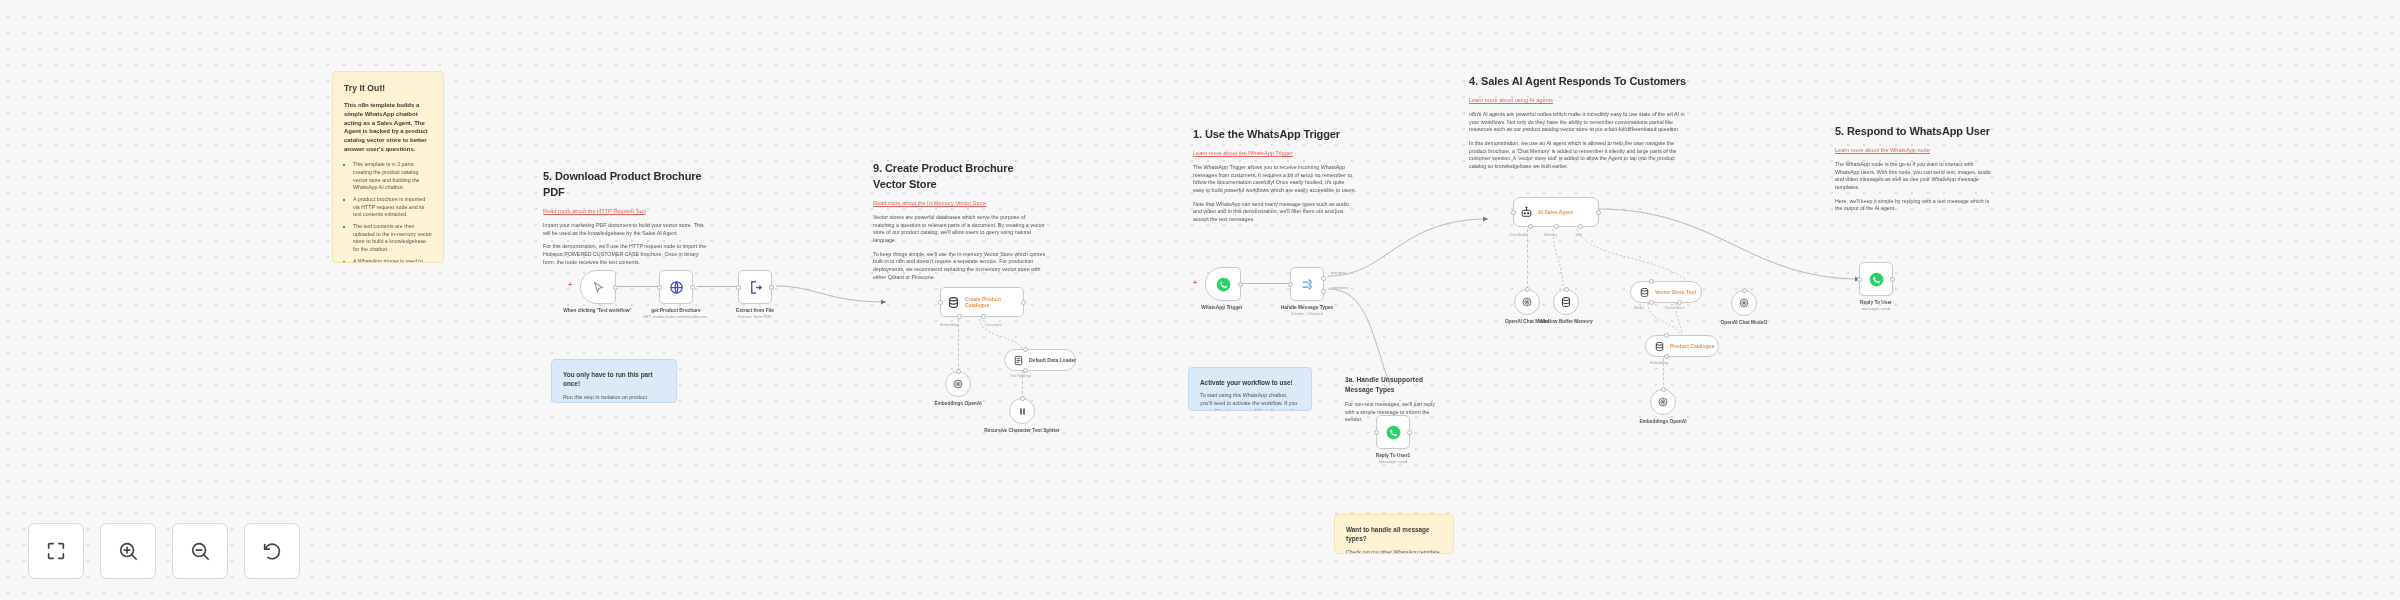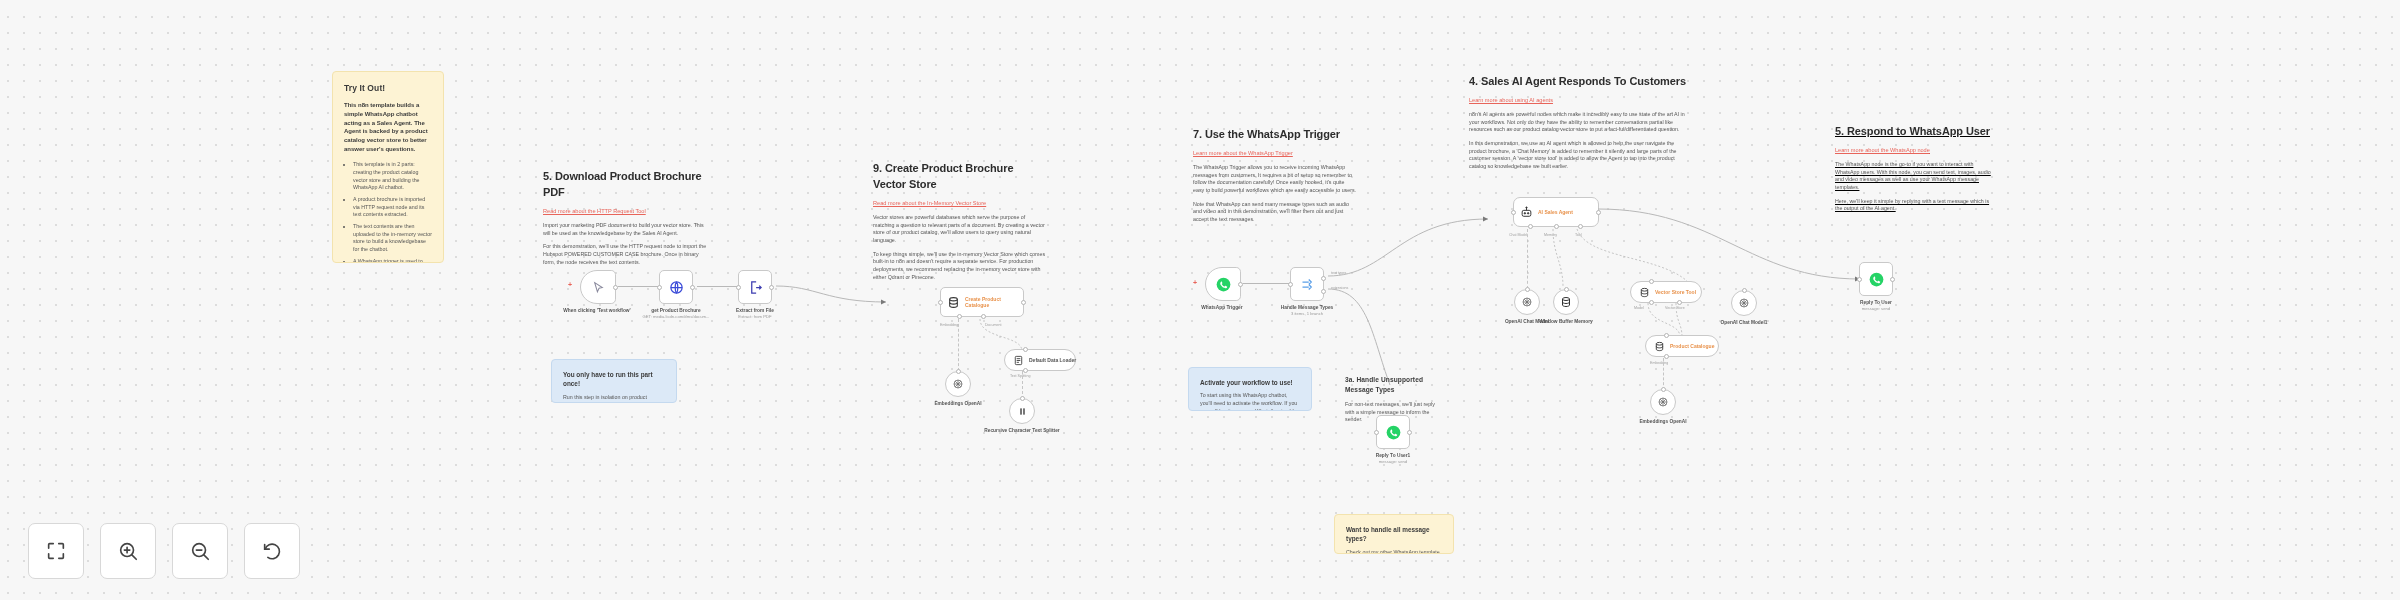--- a/index.html
+++ b/index.html
@@ -253,21 +253,21 @@
       <svg width="11" height="11" viewBox="0 0 24 24" fill="#555">
           <rect x="7" y="5" width="3.5" height="14" rx="1"></rect>
           <rect x="13.5" y="5" width="3.5" height="14" rx="1"></rect>
         </svg>
     </span>
     <div class="port" style="left:10px; top:-3px;"></div>
   </div>
   <div class="nlabel" style="left:977px; top:419px;">Recursive Character Text Splitter</div>
 
   <div class="sticky plain" style="left:1182px; top:108px; width:186px;">
-    <h2>7. Use the WhatsApp Trigger</h2>
+    <h2>1. Use the WhatsApp Trigger</h2>
     <span class="sub">Learn more about the WhatsApp Trigger</span>
     <p>The WhatsApp Trigger allows you to receive incoming WhatsApp messages from customers. It requires a bit of setup so remember to follow the documentation carefully! Once easily hooked, it's quite easy to build powerful workflows which are easily accessible to users.</p>
     <p>Note that WhatsApp can send many message types such as audio and video and in this demonstration, we'll filter them out and just accept the text messages.</p>
   </div>
 
   <div class="plus" style="left:1193px; top:270px;">+</div>
 
   <div class="node trigger" style="left:1205px; top:258px;">
     <span class="ic">
       <svg width="15" height="15" viewBox="0 0 24 24">
@@ -453,21 +453,21 @@
     </span>
     <div class="port" style="left:10px; top:-3px;"></div>
   </div>
   <div class="nlabel" style="left:1618px; top:410px;">Embeddings OpenAI</div>
 
   <svg class="curve" style="left:1598px; top:196px; width:300px; height:90px;">
     <path d="M0,4 C120,4 150,74 262,74" stroke="#b8b8b8" stroke-width="1" fill="none"></path>
     <polygon points="262,74 257,71.5 257,76.5" fill="#7a7a7a"></polygon>
   </svg>
 
-  <div class="sticky plain" style="left:1824px; top:105px; width:180px;text-decoration:underline;">
+  <div class="sticky plain" style="left:1824px; top:105px; width:180px;">
     <h2>5. Respond to WhatsApp User</h2>
     <span class="sub">Learn more about the WhatsApp node</span>
     <p>The WhatsApp node is the go-to if you want to interact with WhatsApp users. With this node, you can send text, images, audio and video messages as well as use your WhatsApp message templates.</p>
     <p>Here, we'll keep it simple by replying with a text message which is the output of the AI agent.</p>
   </div>
 
   <div class="node sq" style="left:1859px; top:253px;">
     <span class="ic">
       <svg width="15" height="15" viewBox="0 0 24 24">
           <circle cx="12" cy="12" r="11" fill="#25d366"></circle>

